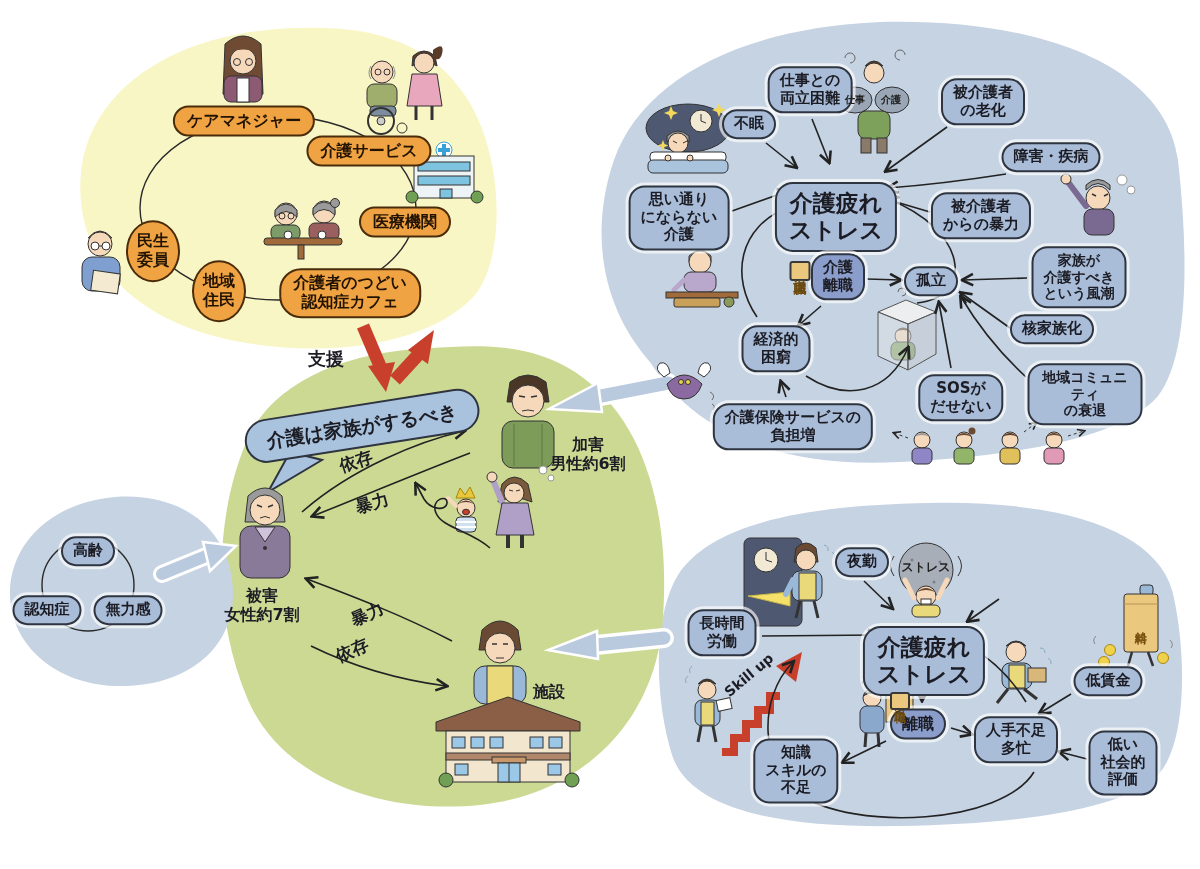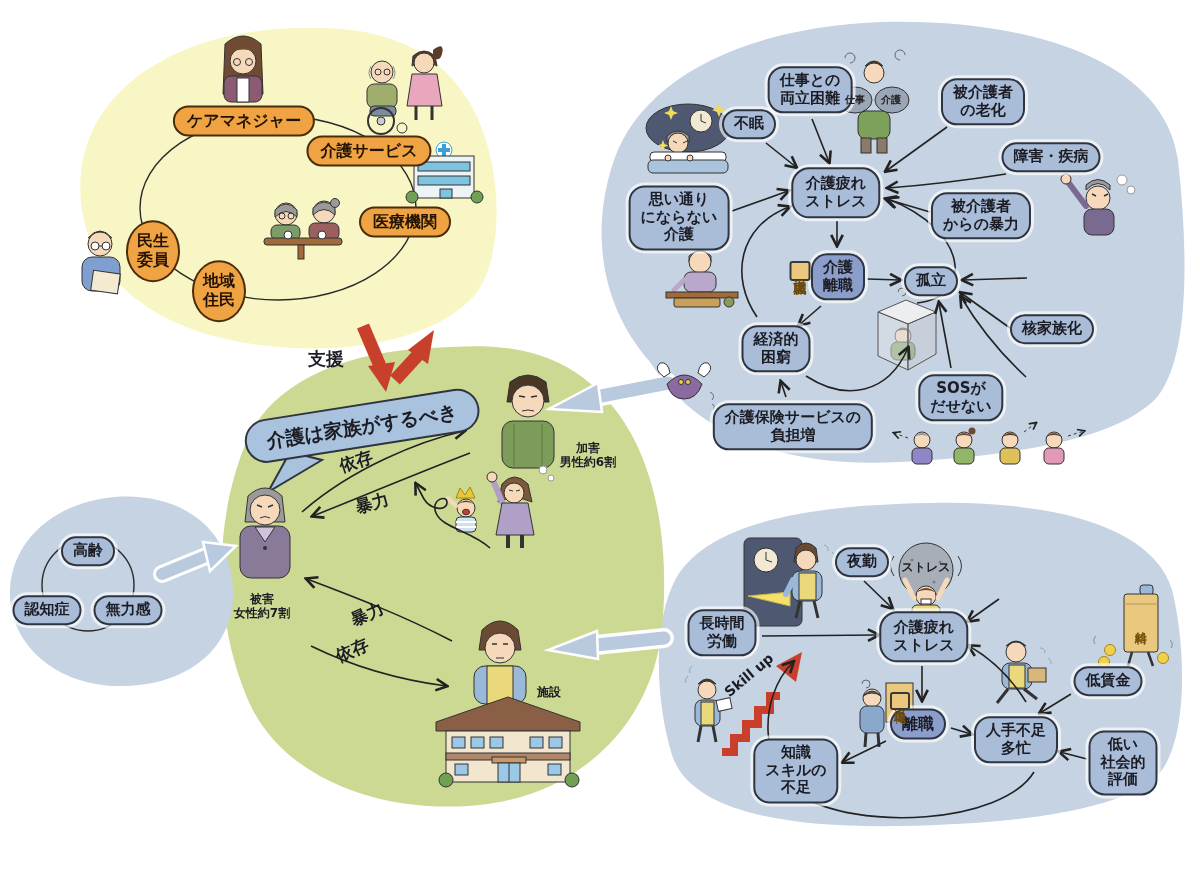--- a/index.html
+++ b/index.html
@@ -4,25 +4,25 @@
 <style>
   html,body{margin:0;padding:0;background:#fff;}
   #canvas{position:relative;width:1200px;height:869px;overflow:hidden;background:#fff;
           font-family:"DejaVu Sans",sans-serif;}
   #art{position:absolute;left:0;top:0;}
   .lbl{position:absolute;transform:translate(-50%,-50%);white-space:pre-line;text-align:center;
        font-family:"DejaVu Sans",sans-serif;font-weight:bold;color:#1c1c24;line-height:1.18;z-index:3;}
   .bub{background:#a9bdd9;border:2px solid #2e3440;border-radius:16px;padding:4px 10px;font-size:15px;
        box-shadow:0 0 0 3px rgba(255,255,255,.65);}
   .dark{background:#8b9dcb;}
-  .center-node{font-size:15px;border-radius:18px;padding:6px 12px;}
+  .center-node{font-size:23px;border-radius:18px;padding:6px 12px;margin-top:24px;}
   .org{background:#f0a342;border:2.5px solid #4a2c0c;color:#231302;border-radius:22px;
        padding:4px 12px;font-size:16px;box-shadow:none;}
   .round{border-radius:50%;padding:10px 9px;}
-  .plain{font-size:12px;}
+  .plain{font-size:16px;}
   .rot17{font-size:17px;}
   .tag{writing-mode:vertical-rl;text-orientation:upright;background:#ecc87e;border:2px solid #3a3a3a;
        color:#6b4a10;font-size:13px;padding:5px 2px;border-radius:3px;line-height:1;letter-spacing:2px;}
   .tiny{font-size:10px;color:#222;font-family:Liberation Serif, serif;}
   .speech{background:#a9c3de;border:2px solid #2e3440;border-radius:36px;padding:9px 20px;font-size:19px;}
   .ellipse-bub{background:#a9c3de;border:2px solid #2e3440;border-radius:50%;padding:7px 18px;font-size:16px;}
   .vtext{writing-mode:vertical-rl;text-orientation:upright;font-size:12px;color:#7a5210;line-height:1;}
   .copyright{position:absolute;font-size:20px;color:#9ba0a6;letter-spacing:2.5px;font-weight:bold;z-index:3;}
 </style>
 </head>
@@ -423,44 +423,51 @@
   </g>
 </svg>
 
 <div class="lbl org" style="left:244px;top:121px">ケアマネジャー</div>
 <div class="lbl org" style="left:369px;top:151px">介護サービス</div>
 <div class="lbl org" style="left:405px;top:222px">医療機関</div>
 <div class="lbl org round" style="left:153px;top:251px">民生
 委員</div>
 <div class="lbl org round" style="left:219px;top:291px">地域
 住民</div>
+<div class="lbl org" style="left:350px;top:293px">介護者のつどい
+認知症カフェ</div>
 <div class="lbl plain" style="left:326px;top:359px;font-size:18px">支援</div>
 
 <div class="lbl bub" style="left:810px;top:90px">仕事との
 両立困難</div>
 <div class="lbl bub" style="left:749px;top:124px">不眠</div>
 <div class="lbl bub" style="left:983px;top:102px">被介護者
 の老化</div>
 <div class="lbl bub" style="left:1051px;top:157px">障害・疾病</div>
 <div class="lbl bub" style="left:981px;top:216px">被介護者
 からの暴力</div>
 <div class="lbl bub" style="left:679px;top:218px">思い通り
 にならない
 介護</div>
 <div class="lbl bub center-node" style="left:836px;top:193px">介護疲れ
 ストレス</div>
 <div class="lbl bub dark" style="left:838px;top:277px">介護
 離職</div>
 <div class="lbl tag" style="left:800px;top:271px">退職届</div>
 <div class="lbl bub" style="left:931px;top:281px">孤立</div>
+<div class="lbl bub" style="left:1079px;top:277px;font-size:14px">家族が
+介護すべき
+という風潮</div>
 <div class="lbl bub" style="left:1052px;top:329px">核家族化</div>
 <div class="lbl bub" style="left:776px;top:349px">経済的
 困窮</div>
 <div class="lbl bub" style="left:961px;top:398px">SOSが
 だせない</div>
+<div class="lbl bub" style="left:1085px;top:394px;font-size:14px">地域コミュニティ
+の衰退</div>
 <div class="lbl bub" style="left:793px;top:427px">介護保険サービスの
 負担増</div>
 <div class="lbl tiny" style="left:855px;top:100px">仕事</div>
 <div class="lbl tiny" style="left:891px;top:100px">介護</div>
 
 <div class="lbl speech" style="left:362px;top:426px;transform:translate(-50%,-50%) rotate(-9deg)">介護は家族がするべき</div>
 <div class="lbl plain" style="left:588px;top:455px">加害
 男性約6割</div>
 <div class="lbl plain" style="left:262px;top:606px">被害
 女性約7割</div>

